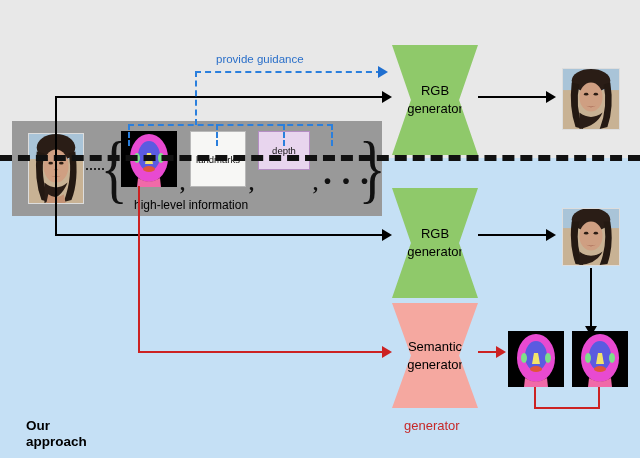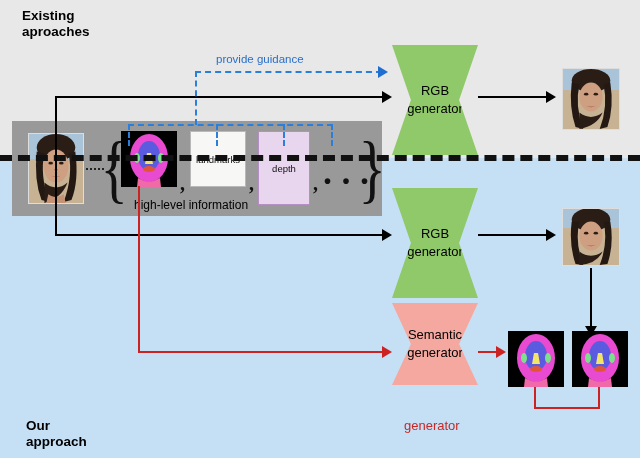--- a/index.html
+++ b/index.html
@@ -139,22 +139,20 @@
 </style>
 </head>
 <body>
 
 <div id="stage">
 
   <div class="band-top"></div>
   <div class="band-bottom"></div>
   <div class="band-bottom-edge"></div>
 
-  <div class="sect-title" id="title-existing">Existing
-aproaches</div>
 
   <div class="sect-title" id="title-ours">Our
 approach</div>
 
   <div class="gray-panel"></div>
 
   <div class="img-box" style="left:28px; top:133px; width:56px; height:71px; border:1px solid #ddd;">
     <svg class="photo" viewBox="0 0 56 71" preserveAspectRatio="none">
       <rect width="56" height="71" fill="#cdb89a"></rect>
       <rect width="56" height="26" fill="#a9c4d8"></rect>
@@ -190,21 +188,21 @@
   </div>
 
   <div class="comma" style="left:180px; top:172px;">,</div>
 
   <div class="attr-box attr-landmarks" style="left:190px; top:131px; width:56px; height:56px;">
     <span>landmarks</span>
   </div>
 
   <div class="comma" style="left:249px; top:172px;">,</div>
 
-  <div class="attr-box attr-depth" style="left:258px; top:131px; width:52px; height:74px;">
+  <div class="attr-box attr-depth" style="left:258px; top:131px; width:52px; height:39px;">
     <span>depth</span>
   </div>
 
   <div class="comma" style="left:313px; top:172px;">,</div>
 
   <div class="ellipsis" style="left:324px; top:170px;">• • •</div>
 
   <div class="brace" style="left:354px; top:130px;">}</div>
 
   <div class="lbl" style="left:134px; top:198px; font-size:12px;">high-level information</div>
@@ -276,21 +274,21 @@
     </svg>
   </div>
 
   <div class="vline" style="left:590px; top:268px; height:62px;"></div>
   <div class="arrow-d" style="left:585px; top:326px;"></div>
 
   <div class="vline red" style="left:138px; top:186px; height:166px;"></div>
   <div class="hline red" style="left:138px; top:351px; width:248px;"></div>
   <div class="arrow-r red-a" style="left:382px; top:346px;"></div>
 
-  <div class="gen gen-sem" style="left:392px; top:303px; width:86px; height:82px;text-align:right;">
+  <div class="gen gen-sem" style="left:392px; top:303px; width:86px; height:105px;text-align:right;">
     <span>Semantic</span>
     <span>generator</span>
   </div>
 
   <div class="lbl lbl-red" style="left:404px; top:418px; font-size:13px;">generator</div>
 
   <div class="hline red" style="left:478px; top:351px; width:22px;"></div>
   <div class="arrow-r red-a" style="left:496px; top:346px;"></div>
 
   <div class="img-box" style="left:508px; top:331px; width:56px; height:56px;">

